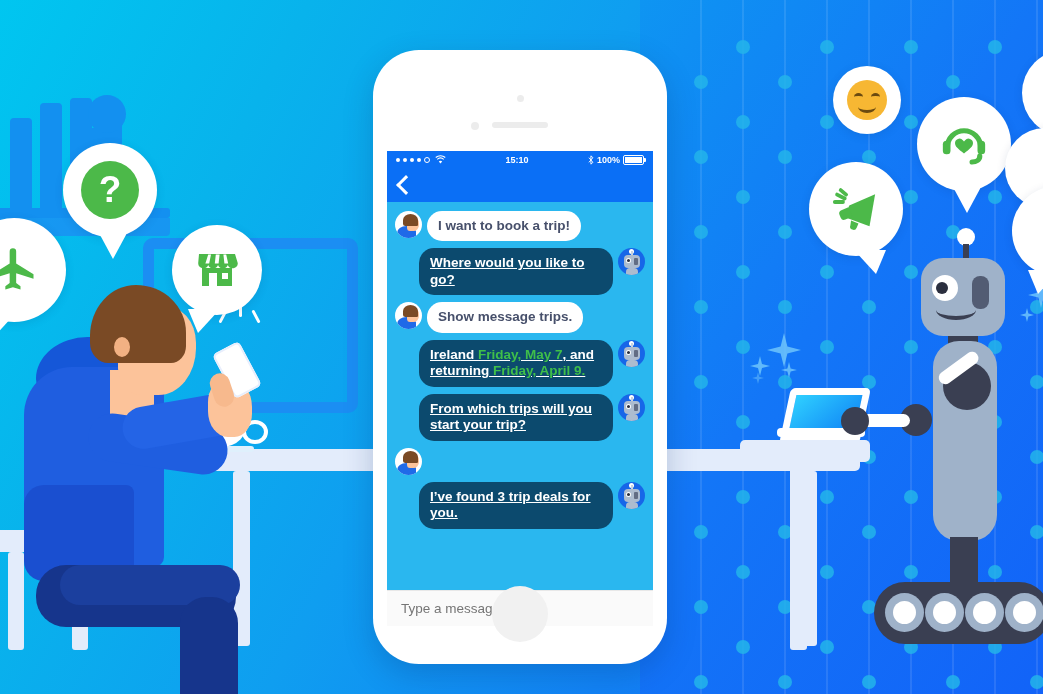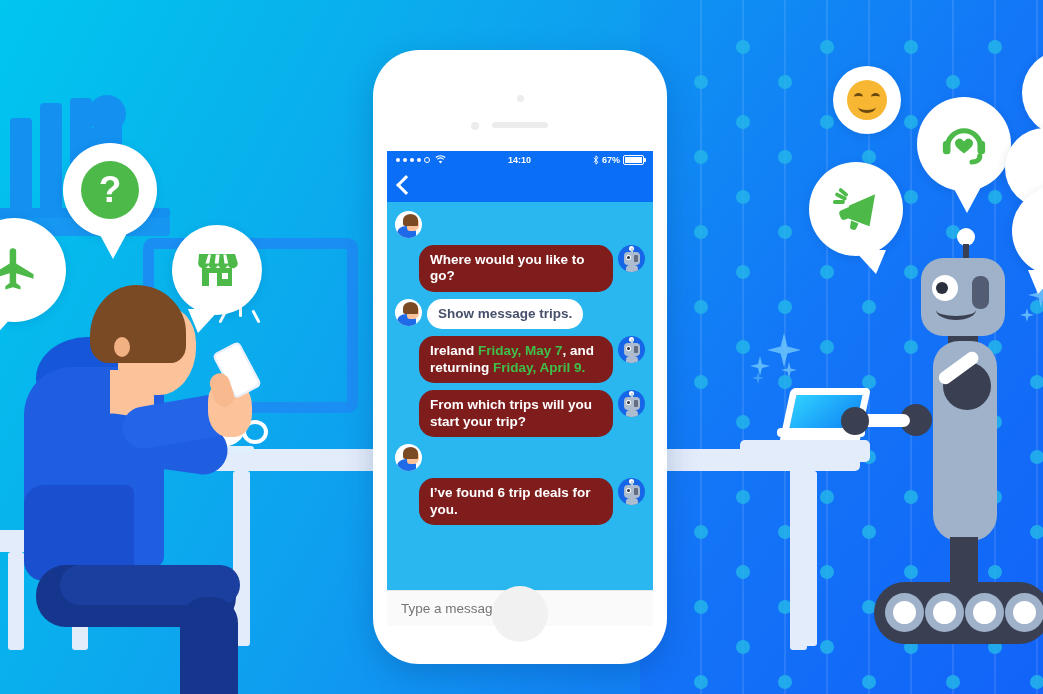--- a/index.html
+++ b/index.html
@@ -135,21 +135,21 @@
   .av .b-ant{position:absolute;left:13px;top:3px;width:2px;height:4px;background:#c7d2e0;}
   .av .b-antb{position:absolute;left:11px;top:1px;width:5px;height:5px;border-radius:50%;background:#fff;}
   .av .b-head{position:absolute;left:6px;top:7px;width:16px;height:13px;background:#adbccf;border-radius:4px;}
   .av .b-eye{position:absolute;left:8px;top:10px;width:5px;height:5px;background:#fff;border-radius:50%;}
   .av .b-pup{position:absolute;left:9px;top:11px;width:3px;height:3px;background:#2b2f3e;border-radius:50%;}
   .av .b-pan{position:absolute;left:16px;top:10px;width:4px;height:7px;background:#626d84;border-radius:1px;}
   .av .b-body{position:absolute;left:8px;top:20px;width:12px;height:7px;background:#adbccf;border-radius:4px 4px 0 0;}
 
   .bub{max-width:172px;padding:7px 11px;border-radius:15px;font-size:13.5px;line-height:1.22;font-weight:bold;}
   .bub.user{background:#fff;color:#47506b;}
-  .bub.botmsg{background:#7f1d1d;color:#fff;}
+  .bub.botmsg{background:#0c4a6e;color:#fff;text-decoration:underline;}
   .hl{color:#3fbf4a;}
 
   .cta-wrap{display:flex;justify-content:center;margin-top:10px;}
   .cta{background:#35ba41;color:#fff;border:0;font-weight:bold;font-size:13.5px;
       padding:9px 26px;border-radius:18px;cursor:pointer;font-family:inherit;}
 
   .composer{position:absolute;left:14px;top:540px;width:266px;height:36px;background:#fafafa;
      border-top:1px solid #e8e8e8;display:flex;align-items:center;padding:0 12px;box-sizing:border-box;}
   .composer input{border:0;background:transparent;outline:none;font-size:13.5px;color:#b3b3b3;
      font-family:inherit;width:100%;}
@@ -413,43 +413,44 @@
             <span class="sdot"></span>
             <span class="sdot"></span>
           <span class="sdot"></span>
             <span class="sdot hollow"></span>
           <svg width="11" height="9" viewBox="0 0 12 10" style="margin-left:2px">
             <path fill="#fff" d="M6 9.4 4.1 7.2A3 3 0 0 1 7.9 7.2L6 9.4z"></path>
             <path fill="none" stroke="#fff" stroke-width="1.2" d="M2.4 4.8a5.5 5.5 0 0 1 7.2 0"></path>
             <path fill="none" stroke="#fff" stroke-width="1.2" d="M.7 2.8a8.2 8.2 0 0 1 10.6 0"></path>
           </svg>
         </div>
-        <div>14:10</div>
+        <div>15:10</div>
         <div class="sb-right">
           <svg width="6" height="10" viewBox="0 0 7 12">
             <path fill="none" stroke="#fff" stroke-width="1.1" d="M1 3.2 5.8 8.8 3.4 11V1l2.4 2.2L1 8.8"></path>
           </svg>
-          <span>67%</span>
+          <span>100%</span>
           <span class="battery">
               <i></i>
             </span>
         </div>
       </div>
 
       <div class="navbar">
         <div class="navback"></div>
       </div>
 
       <div class="chat" id="chat">
           <div class="row user">
             <span class="av user">
               <span class="u-body"></span>
               <span class="u-face"></span>
               <span class="u-hair"></span>
             </span>
+            <div class="bub user">I want to book a trip!</div>
           </div>
           <div class="row bot">
             <div class="bub botmsg">Where would you like to go?</div>
             <span class="av bot">
               <span class="b-antb"></span>
               <span class="b-ant"></span>
               <span class="b-head"></span>
               <span class="b-eye"></span>
               <span class="b-pup"></span>
               <span class="b-pan"></span>
@@ -489,21 +490,21 @@
             </span>
           </div>
           <div class="row user">
             <span class="av user">
               <span class="u-body"></span>
               <span class="u-face"></span>
               <span class="u-hair"></span>
             </span>
           </div>
           <div class="row bot">
-            <div class="bub botmsg">I’ve found 6 trip deals for you.</div>
+            <div class="bub botmsg">I’ve found 3 trip deals for you.</div>
             <span class="av bot">
               <span class="b-antb"></span>
               <span class="b-ant"></span>
               <span class="b-head"></span>
               <span class="b-eye"></span>
               <span class="b-pup"></span>
               <span class="b-pan"></span>
               <span class="b-body"></span>
             </span>
           </div>

